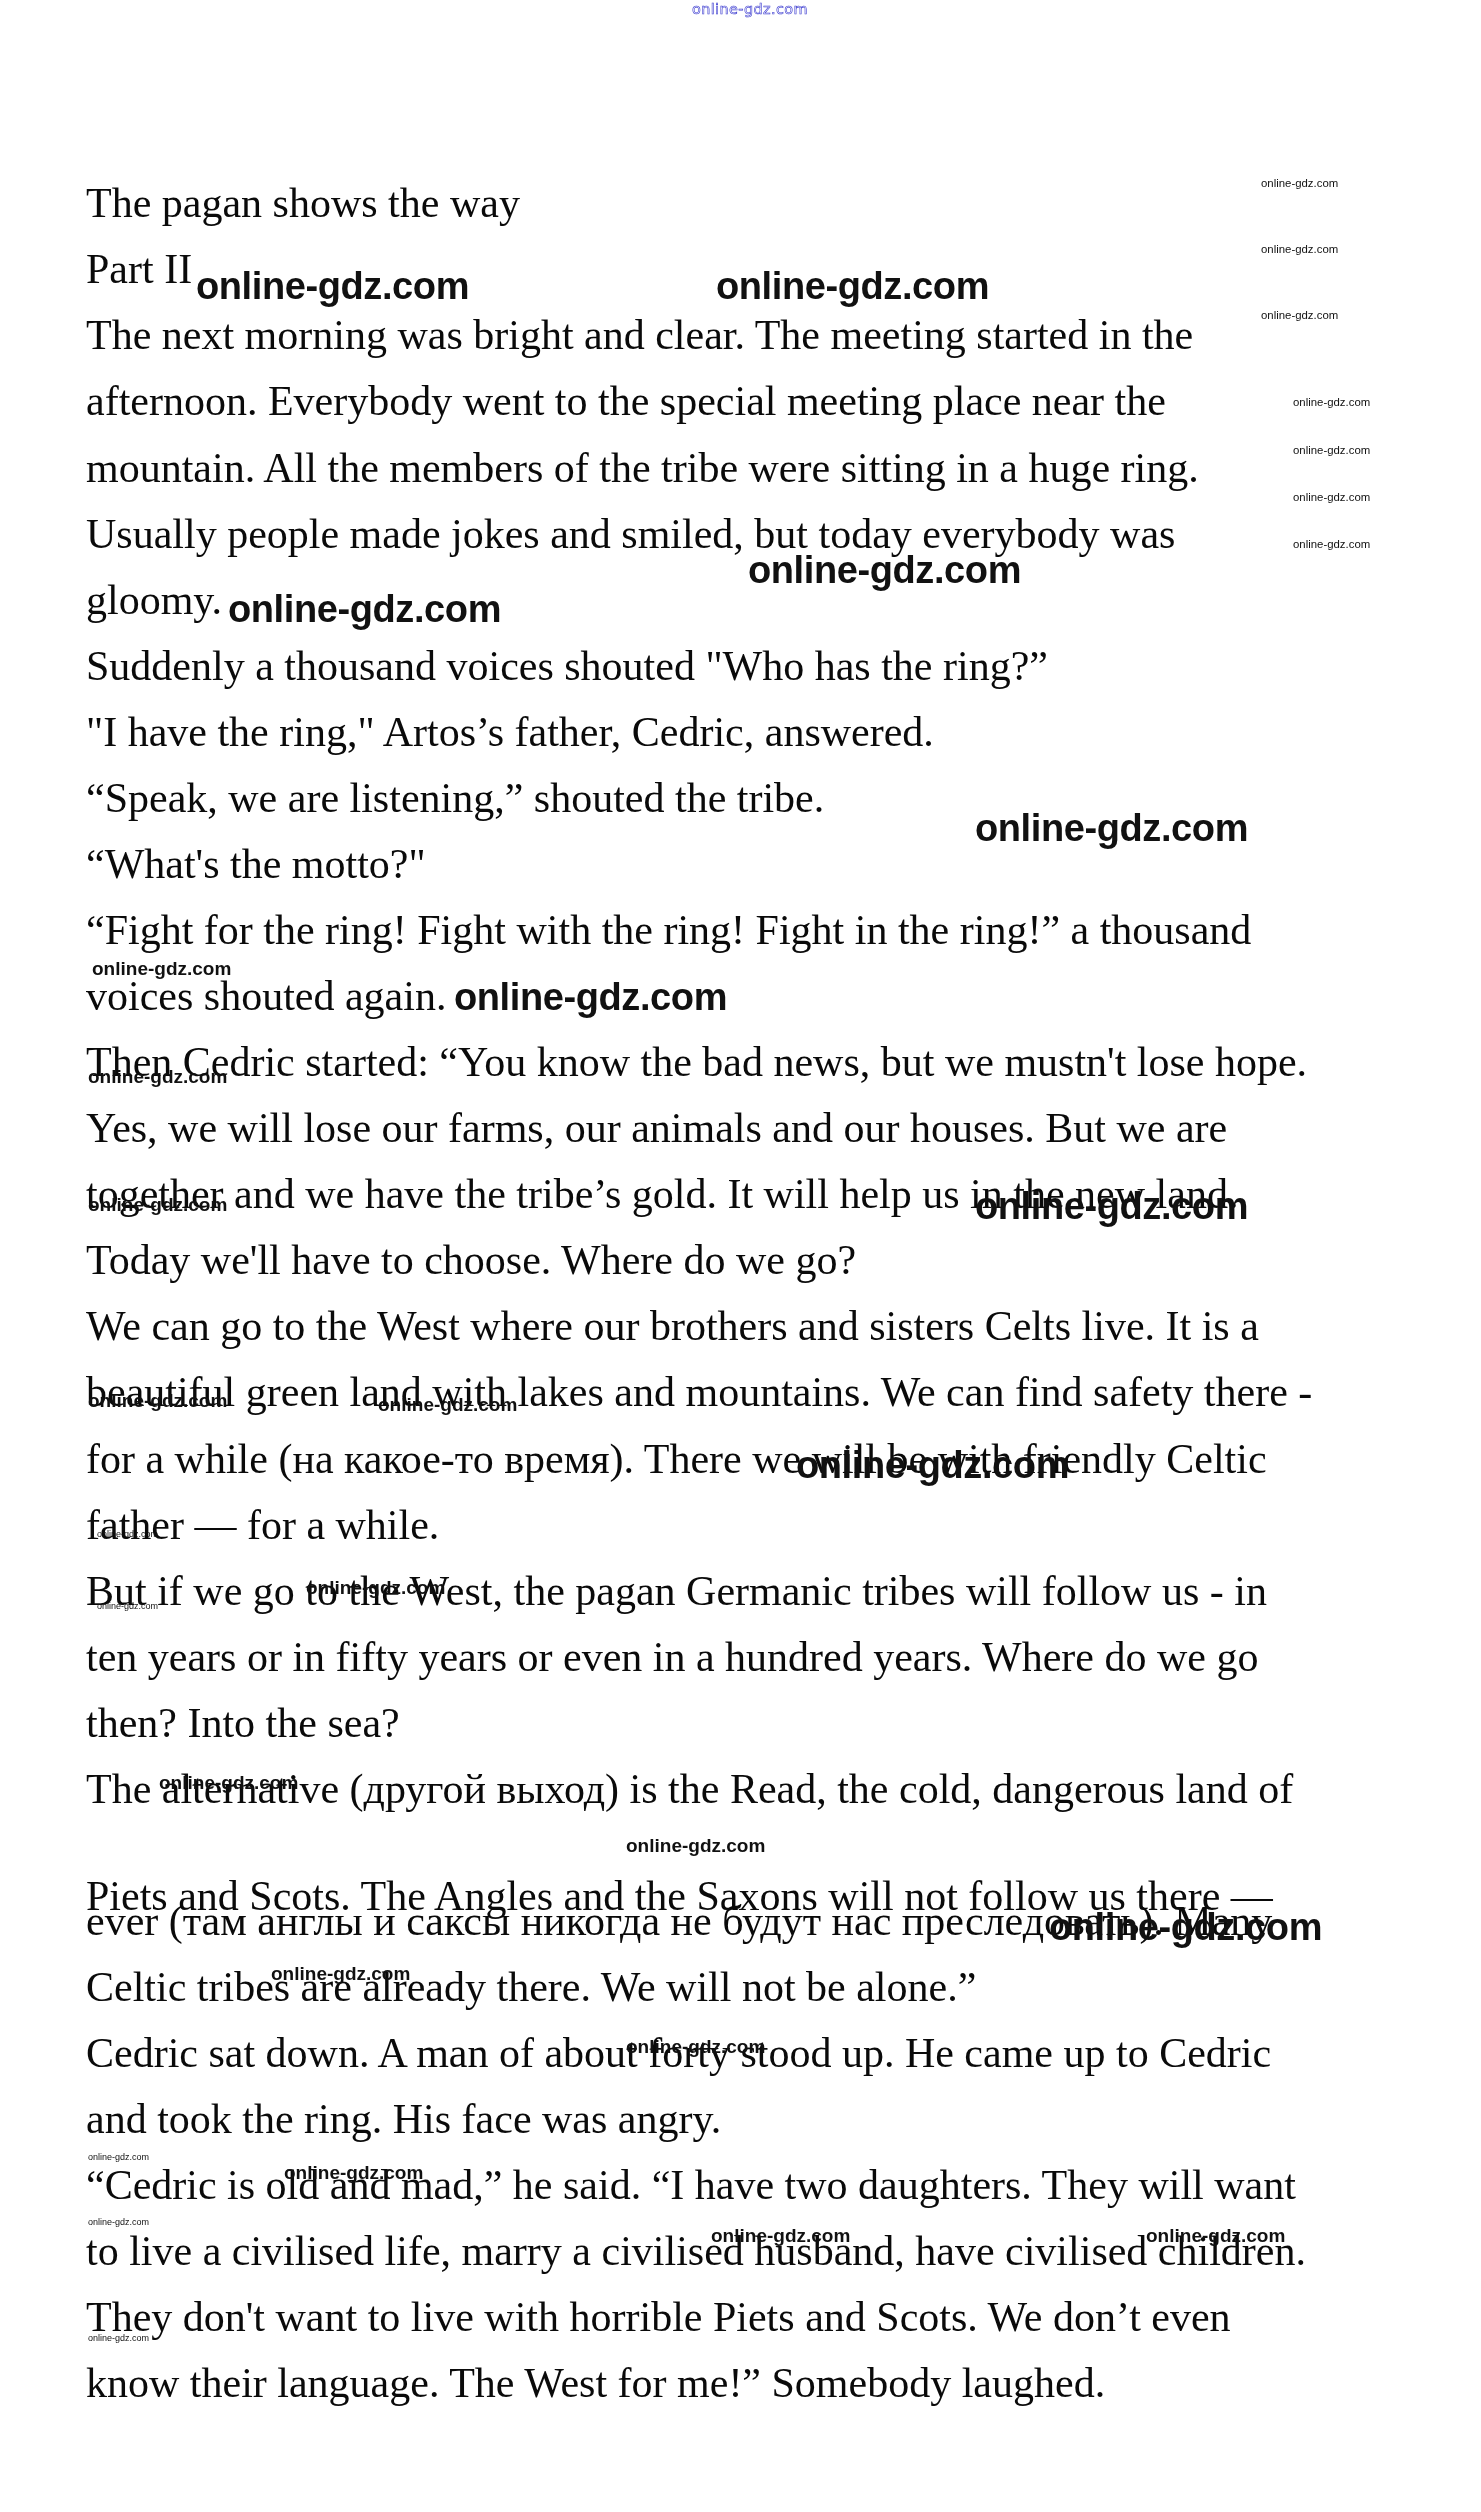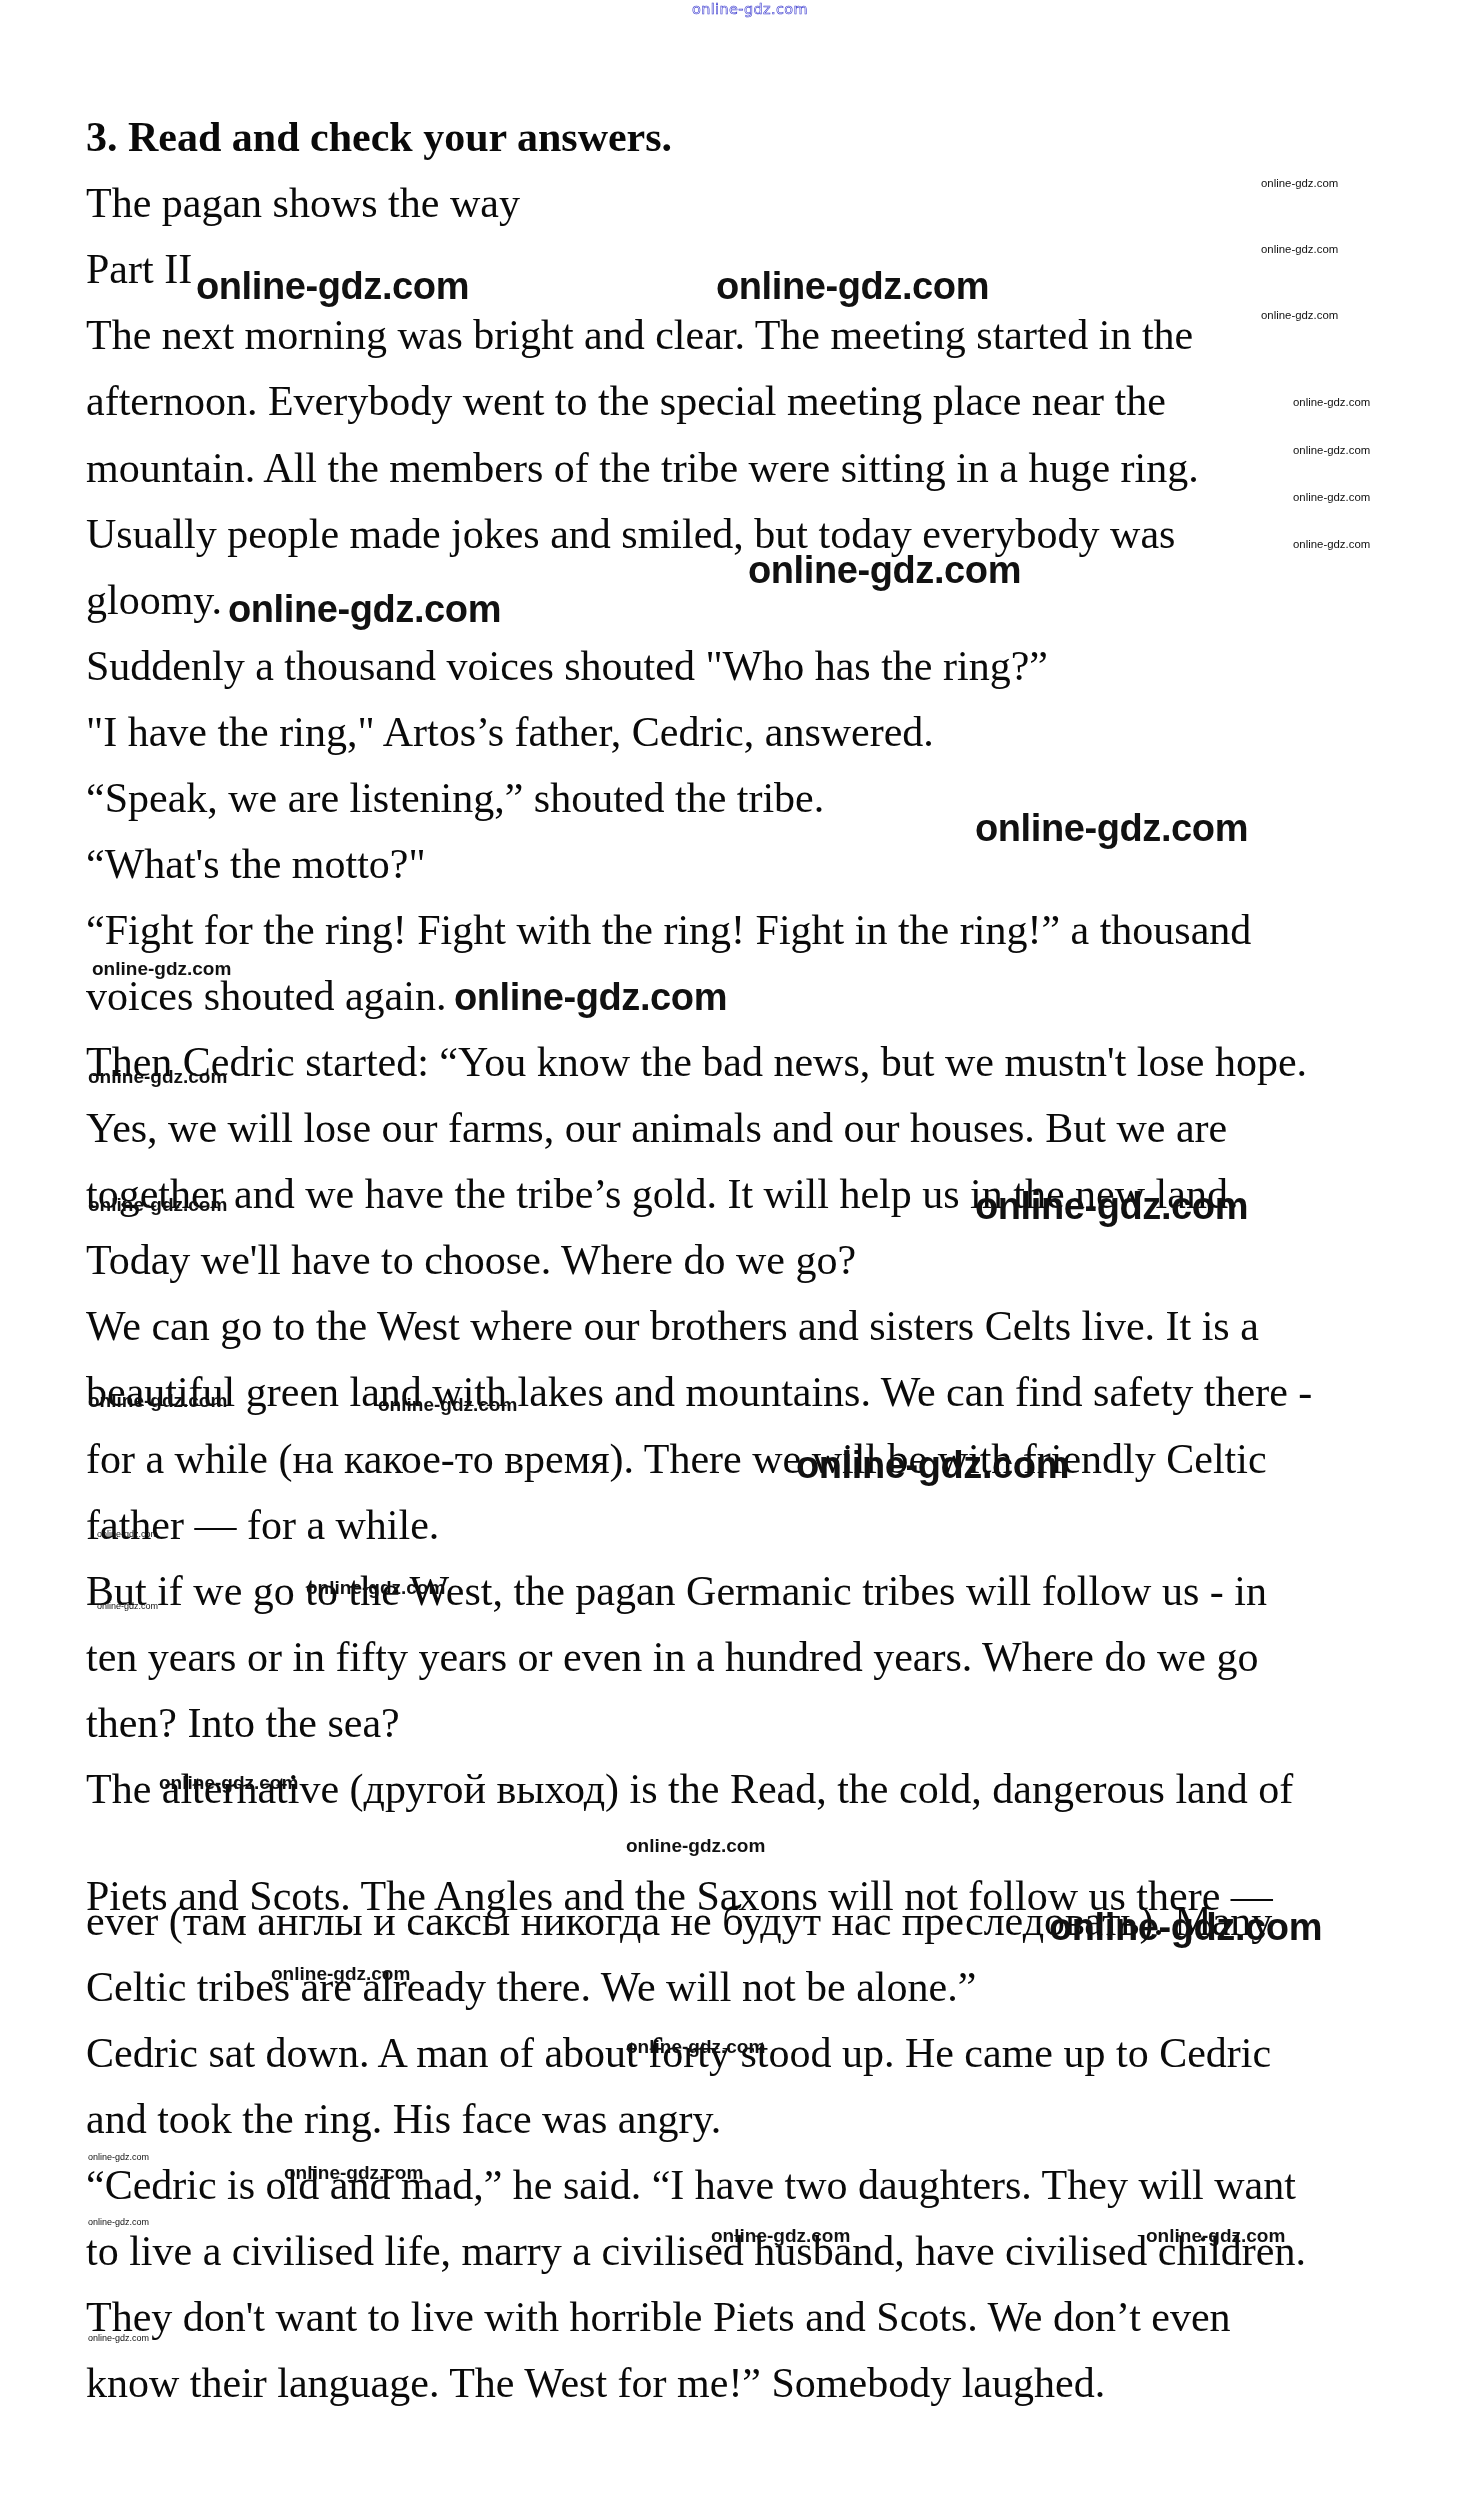--- a/index.html
+++ b/index.html
@@ -39,21 +39,20 @@
     letter-spacing: 0.4px;
   }
 </style>
 </head>
 <body>
 
 <div id="page">
 
   <div class="wm top" style="left:692px; top:1.5px;">online-gdz.com</div>
 
-  <div class="line heading" style="top: 116px;">3. Read and check your answers.</div>
 
   <div id="lines">
       <div class="line" style="top: 182px;">The pagan shows the way</div>
       <div class="line" style="top: 248px;">Part II</div>
       <div class="line" style="top: 314px;">The next morning was bright and clear. The meeting started in the</div>
       <div class="line" style="top: 380px;">afternoon. Everybody went to the special meeting place near the</div>
       <div class="line" style="top: 447px;">mountain. All the members of the tribe were sitting in a huge ring.</div>
       <div class="line" style="top: 513px;">Usually people made jokes and smiled, but today everybody was</div>
       <div class="line" style="top: 579px;">gloomy.</div>
       <div class="line" style="top: 645px;">Suddenly a thousand voices shouted "Who has the ring?”</div>

